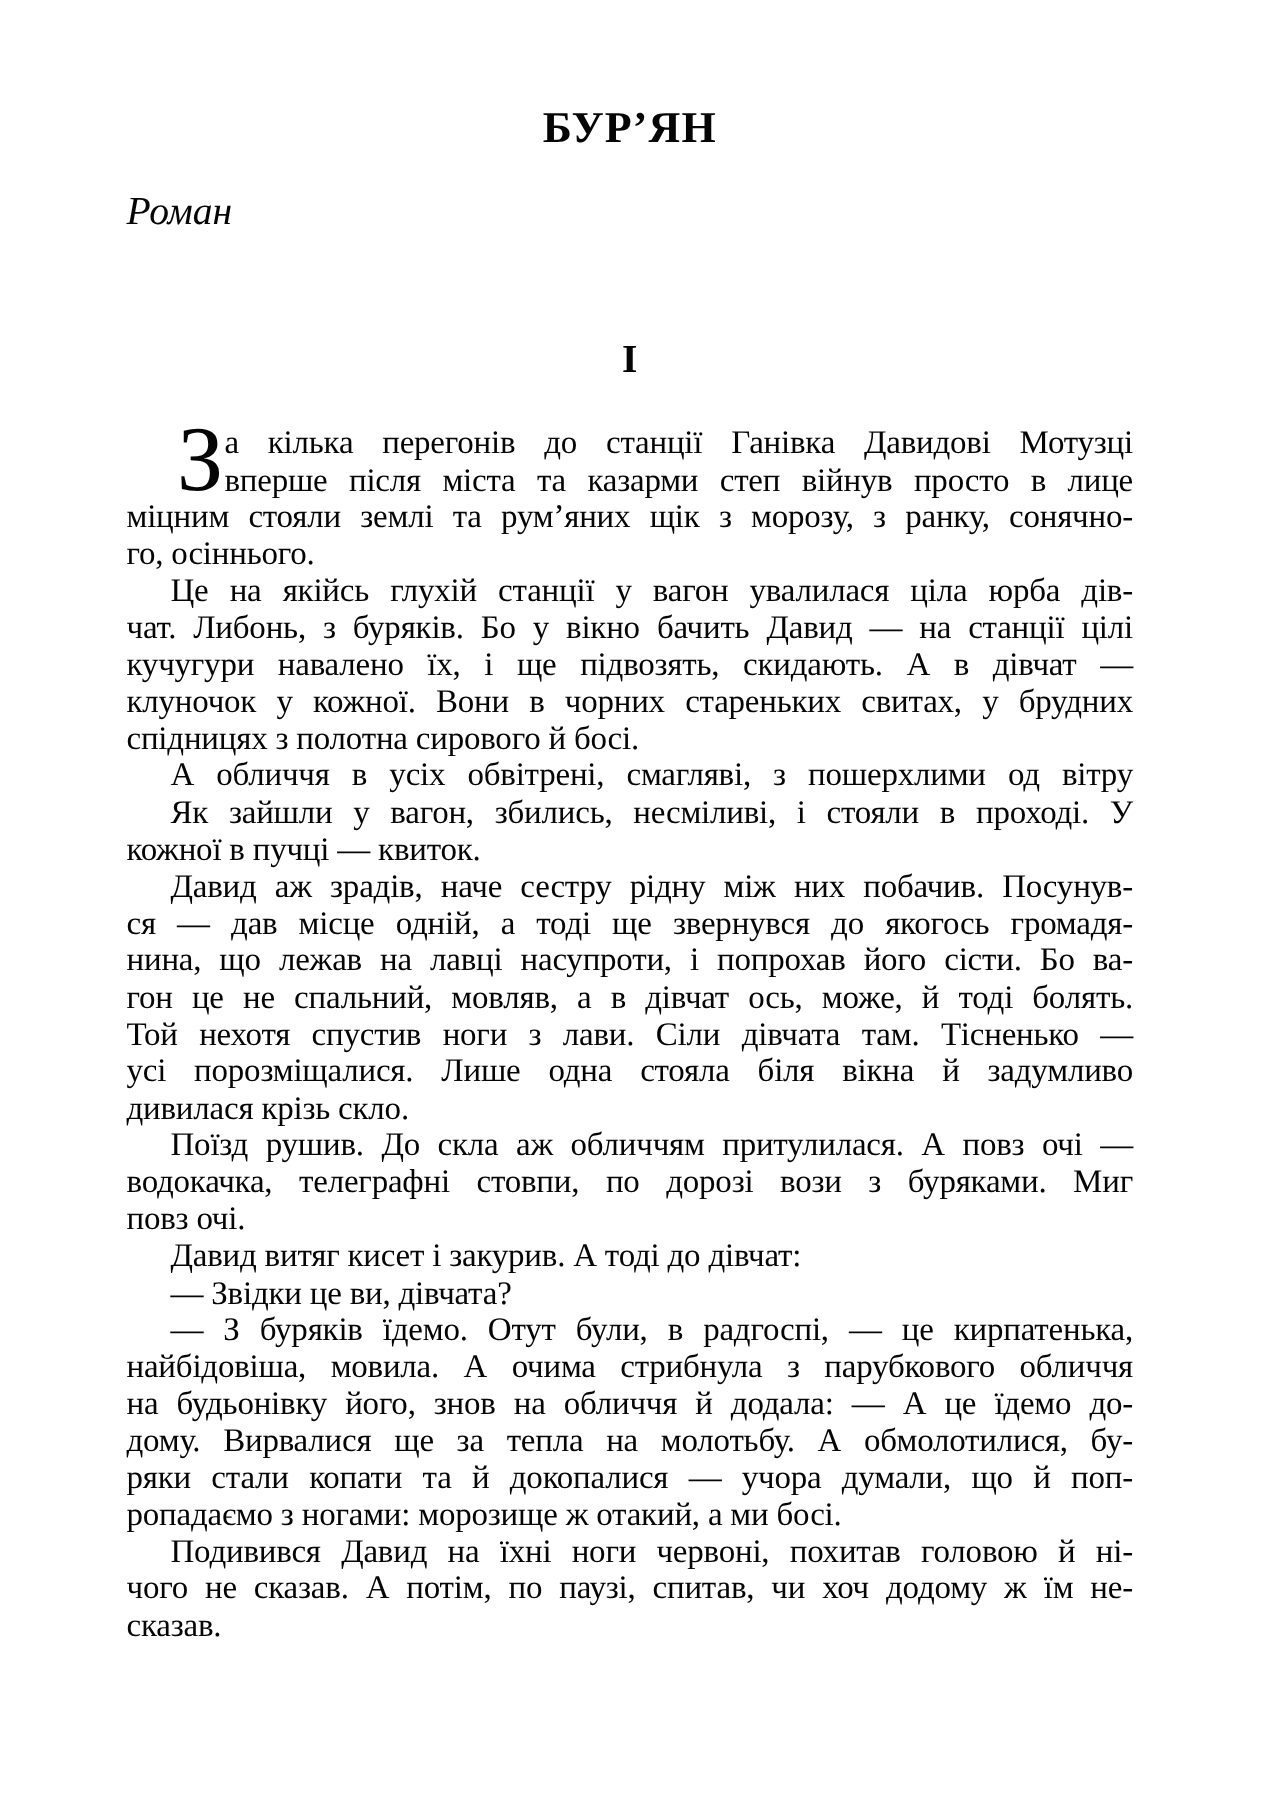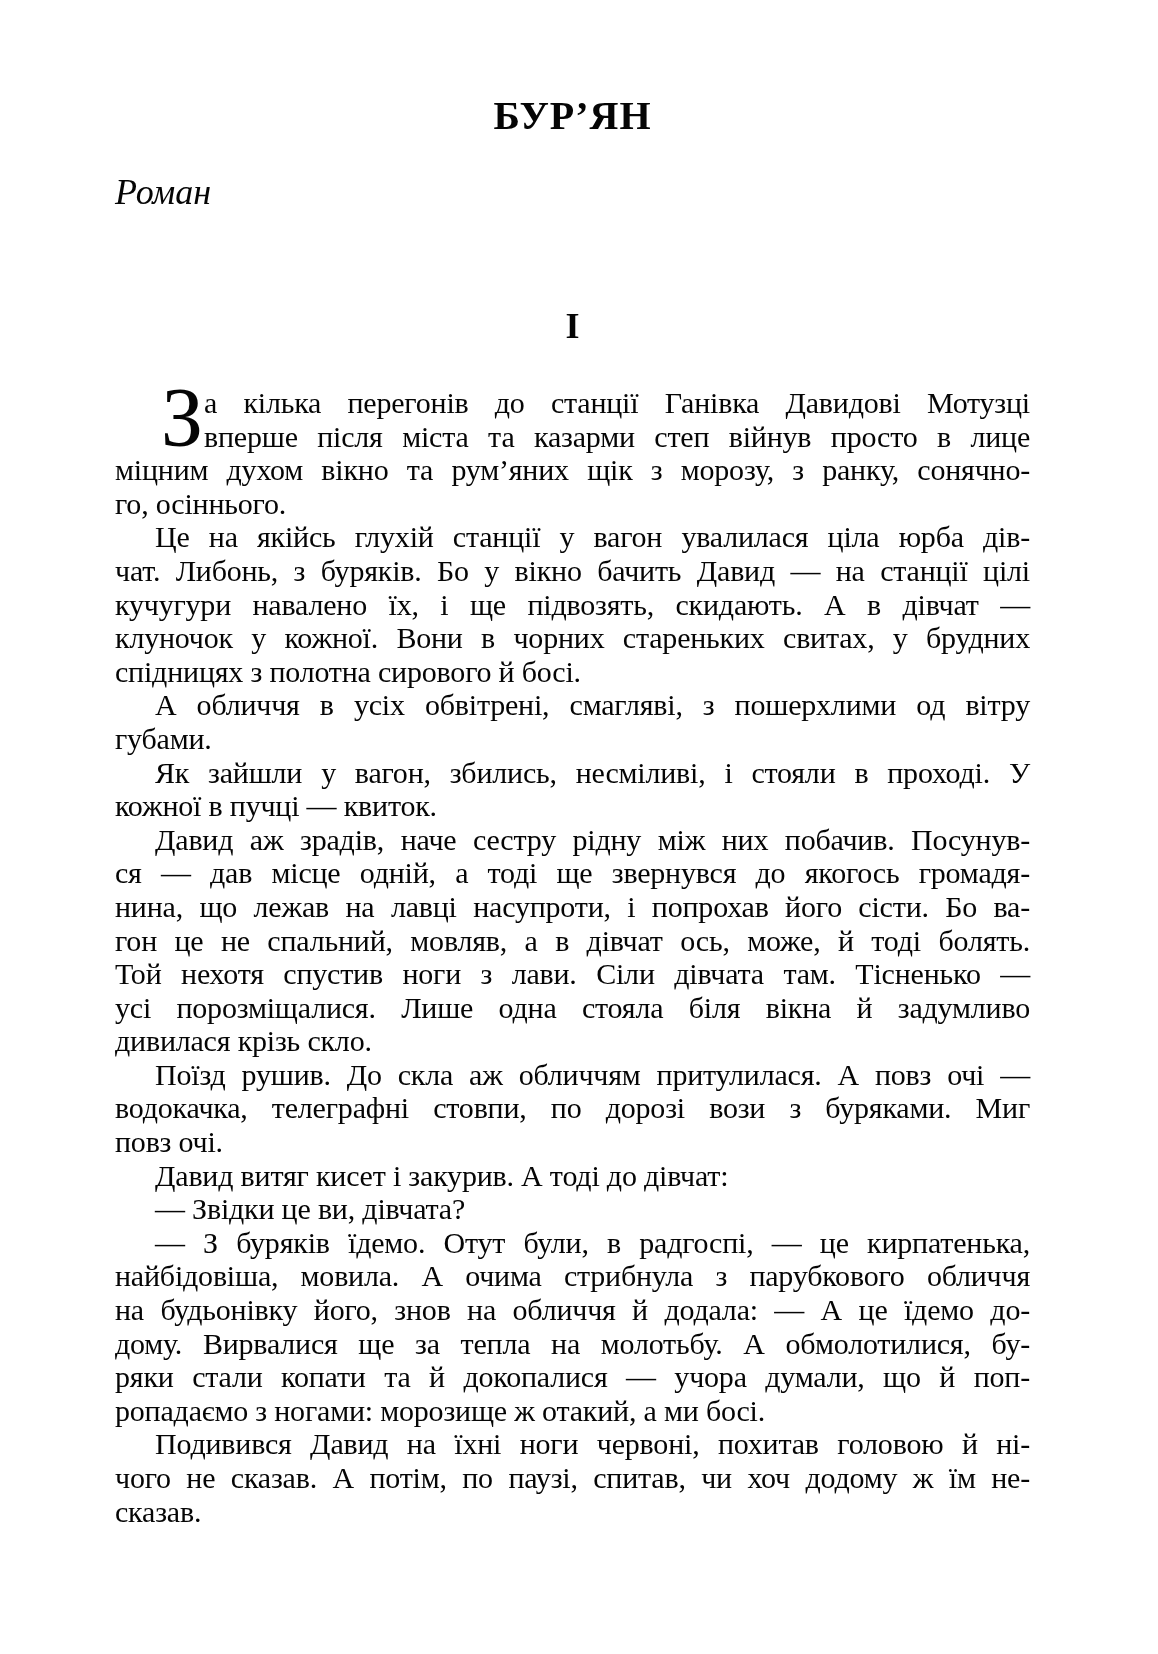--- a/index.html
+++ b/index.html
@@ -70,33 +70,32 @@
 
 <div class="page">
   <div class="title">БУР’ЯН</div>
   <div class="subtitle">Роман</div>
   <div class="chapter">I</div>
   <div class="body-text">
       <div class="para has-dropcap">
         <span class="dropcap">З</span>
         <div class="line dc">а кілька перегонів до станції Ганівка Давидові Мотузці</div>
         <div class="line dc">вперше після міста та казарми степ війнув просто в лице</div>
-        <div class="line">міцним духом вікно та рум’яних щік з морозу, з ранку, сонячно-</div>
+        <div class="line">міцним стояли землі та рум’яних щік з морозу, з ранку, сонячно-</div>
         <div class="line last">го, осіннього.</div>
       </div>
       <div class="para">
         <div class="line indent">Це на якійсь глухій станції у вагон увалилася ціла юрба дів-</div>
         <div class="line">чат. Либонь, з буряків. Бо у вікно бачить Давид — на станції цілі</div>
         <div class="line">кучугури навалено їх, і ще підвозять, скидають. А в дівчат —</div>
         <div class="line">клуночок у кожної. Вони в чорних стареньких свитах, у брудних</div>
         <div class="line last">спідницях з полотна сирового й босі.</div>
       </div>
       <div class="para">
         <div class="line indent">А обличчя в усіх обвітрені, смагляві, з пошерхлими од вітру</div>
-        <div class="line last">губами.</div>
       </div>
       <div class="para">
         <div class="line indent">Як зайшли у вагон, збились, несміливі, і стояли в проході. У</div>
         <div class="line last">кожної в пучці — квиток.</div>
       </div>
       <div class="para">
         <div class="line indent">Давид аж зрадів, наче сестру рідну між них побачив. Посунув-</div>
         <div class="line">ся — дав місце одній, а тоді ще звернувся до якогось громадя-</div>
         <div class="line">нина, що лежав на лавці насупроти, і попрохав його сісти. Бо ва-</div>
         <div class="line">гон це не спальний, мовляв, а в дівчат ось, може, й тоді болять.</div>

